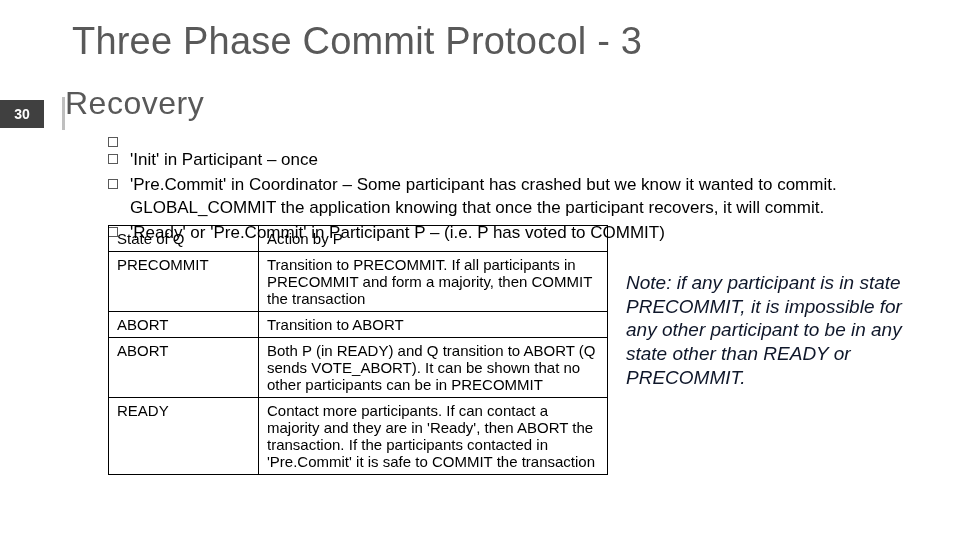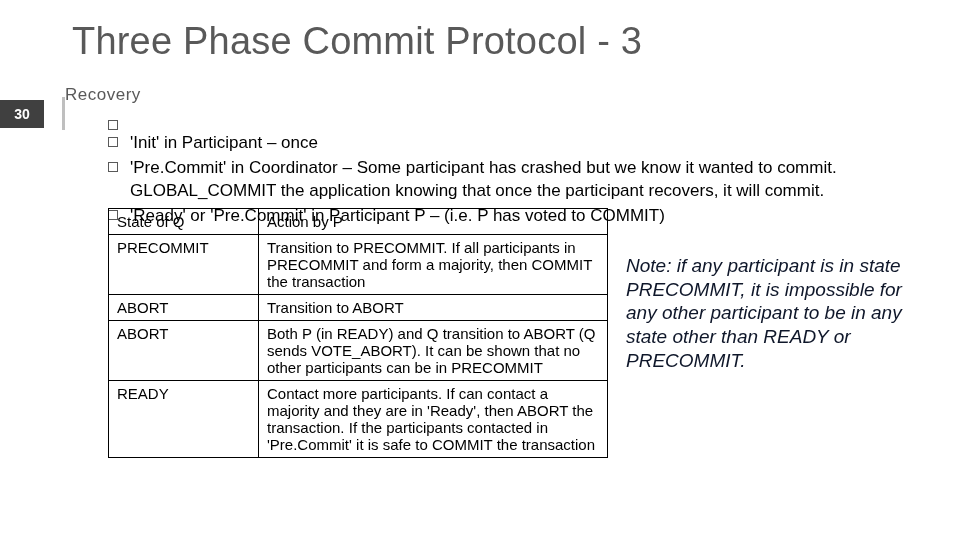--- a/index.html
+++ b/index.html
@@ -5,21 +5,21 @@
   * { margin: 0; padding: 0; box-sizing: border-box; }
   html, body { width: 960px; height: 540px; background: #fff; font-family: Arial, Helvetica, sans-serif; overflow: hidden; }
   .slide { position: relative; width: 960px; height: 540px; padding: 20px 0 16px 72px; }
 
   .title { font-size: 38px; font-weight: 400; color: #595959; margin-bottom: 22px; letter-spacing: 0.2px; }
 
   .pagenum-box { position: absolute; left: 0; top: 100px; width: 44px; height: 28px; background: #404040; display: flex; align-items: center; justify-content: center; }
   .pagenum { color: #fff; font-size: 14px; font-weight: bold; }
 
   .subtitle-row { display: flex; align-items: center; margin-bottom: 10px; margin-left: -7px; }
-  .subtitle { font-size: 17px; color: #595959; letter-spacing: 0.5px; }
+  .subtitle { font-size: 32px; color: #595959; letter-spacing: 0.5px; }
 
   .bullets { margin-left: 36px; margin-top: 2px; width: 840px; }
   .bullet { display: flex; align-items: flex-start; margin-bottom: 2px; }
   .bullet .box { width: 10px; height: 10px; border: 1.5px solid #595959; margin-top: 5px; margin-right: 12px; flex: 0 0 auto; }
   .bullet .txt { font-size: 17px; color: #000; line-height: 1.35; }
 
   .lower { display: flex; align-items: flex-start; margin-top: -22px; }
 
   table.stateq { border-collapse: collapse; margin-left: 36px; width: 500px; }
   table.stateq th, table.stateq td { border: 1.5px solid #000; padding: 4px 8px; font-size: 15px; text-align: left; vertical-align: top; color:#000; }

